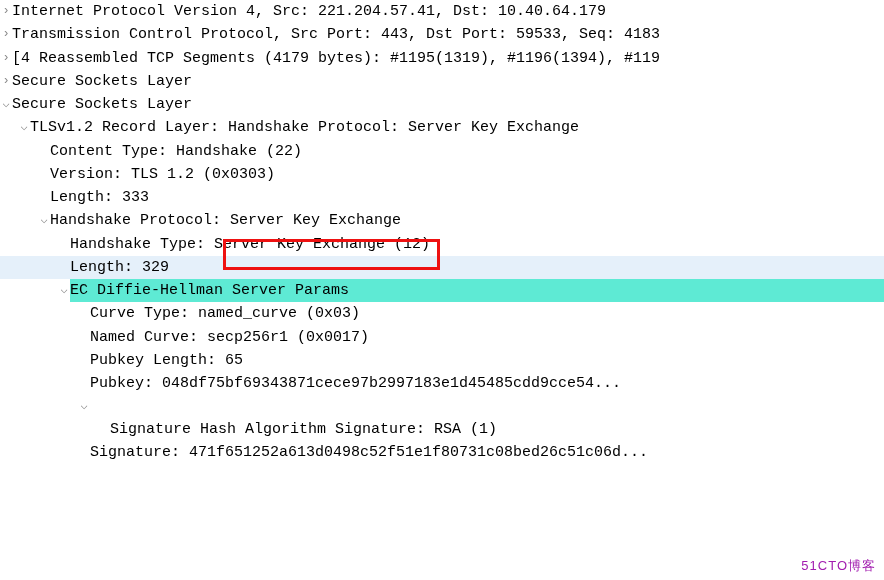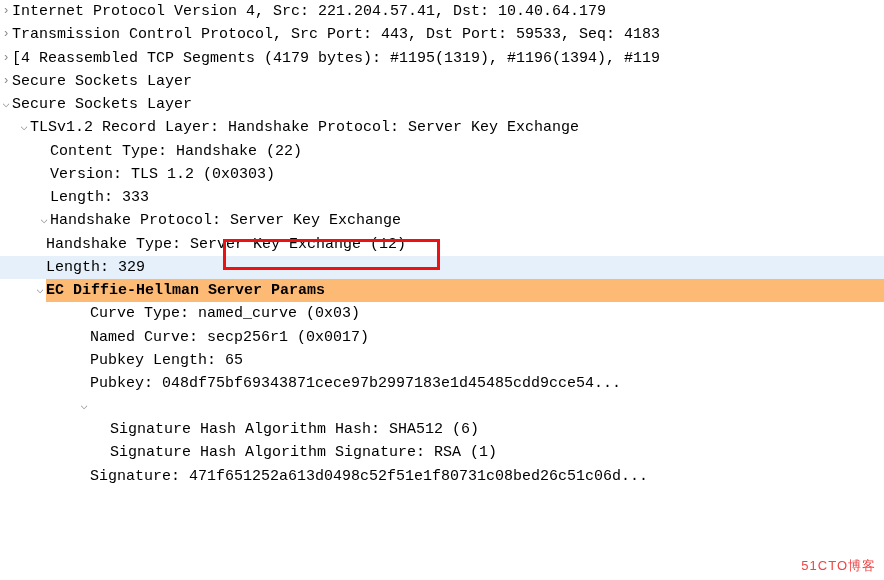--- a/index.html
+++ b/index.html
@@ -15,30 +15,30 @@
   .pane { width: 884px; height: 580px; position: relative; }
   .row { display: flex; align-items: flex-start; }
   .exp {
     width: 12px; text-align: center; color: #888; font-size: 12px;
     user-select: none; flex-shrink: 0; line-height: 1.9;
   }
   .txt { flex: 1; }
   .i0 { padding-left: 0px; }
   .i1 { padding-left: 18px; }
   .i2 { padding-left: 38px; }
-  .i3 { padding-left: 34px; }
+  .i3 { padding-left: 58px; }
   .i4 { padding-left: 78px; }
   .i5 { padding-left: 98px; }
   .sel { background: #e5f0fa; align-items: center; }
-  .selfull { background: #fdba74; display:inline-block; width:100%;font-weight:bold; }
+  .selfull { background: #5eead4; display:inline-block; width:100%; }
   .hl-box {
     position: absolute; border: 3px solid #e11; pointer-events: none;
   }
   .watermark {
-    position: absolute; right: 8px; bottom: 4px; color: #ef4444;
+    position: absolute; right: 8px; bottom: 4px; color: #a21caf;
     font-family: sans-serif; font-size: 13px; letter-spacing: 1px;
   }
 </style>
 </head>
 <body>
 
 <div class="pane">
 
   <div class="row i0">
     <span class="exp">›</span>
@@ -124,24 +124,20 @@
 
   <div class="row i4">
     <span class="exp"></span>
     <span class="txt">Pubkey: 048df75bf69343871cece97b2997183e1d45485cdd9cce54...</span>
   </div>
 
   <div class="row i4">
     <span class="exp">⌵</span>
   </div>
 
-  <div class="row i5">
-    <span class="exp"></span>
-    <span class="txt">Signature Hash Algorithm Hash: SHA512 (6)</span>
-  </div>
 
   <div class="row i5">
     <span class="exp"></span>
     <span class="txt">Signature Hash Algorithm Signature: RSA (1)</span>
   </div>
 
 
   <div class="row i4">
     <span class="exp"></span>
     <span class="txt">Signature: 471f651252a613d0498c52f51e1f80731c08bed26c51c06d...</span>

